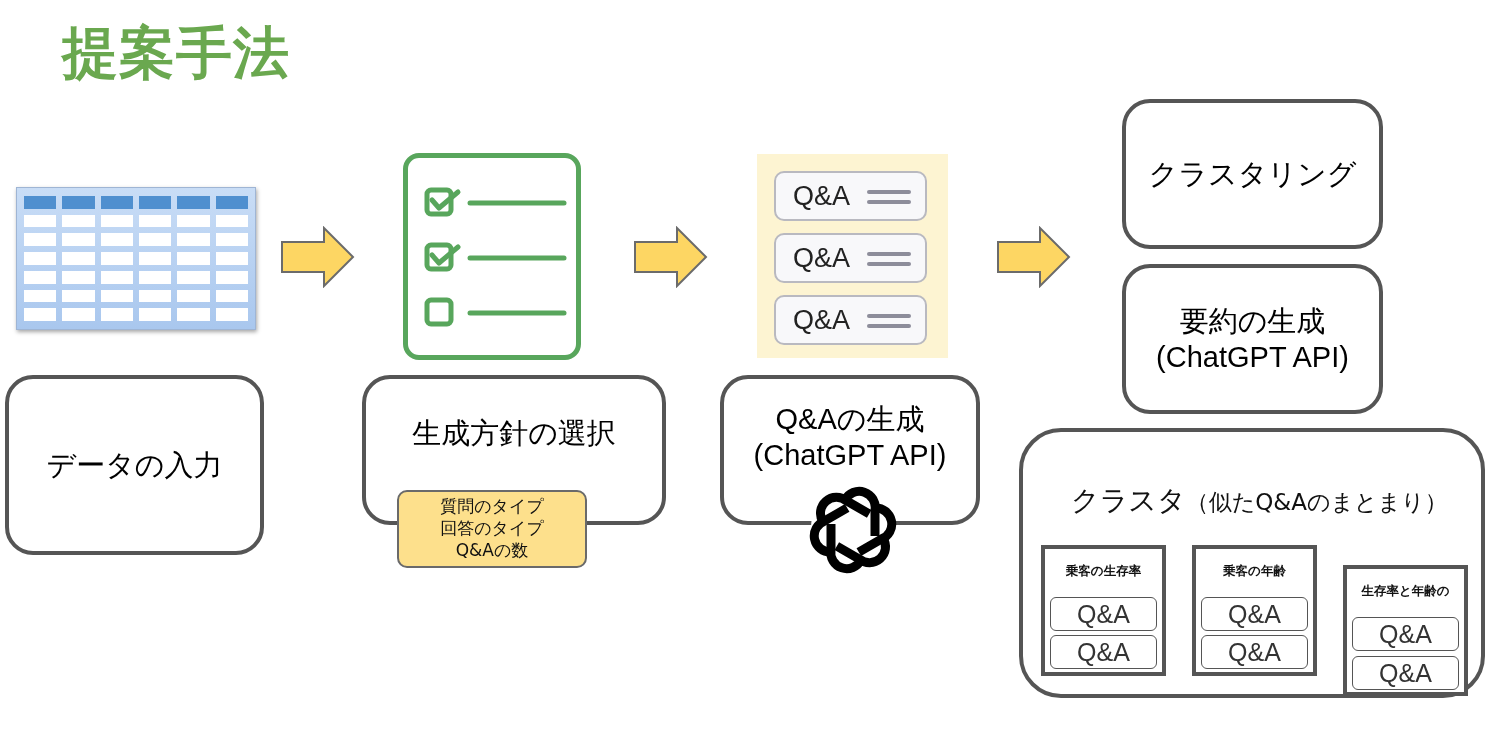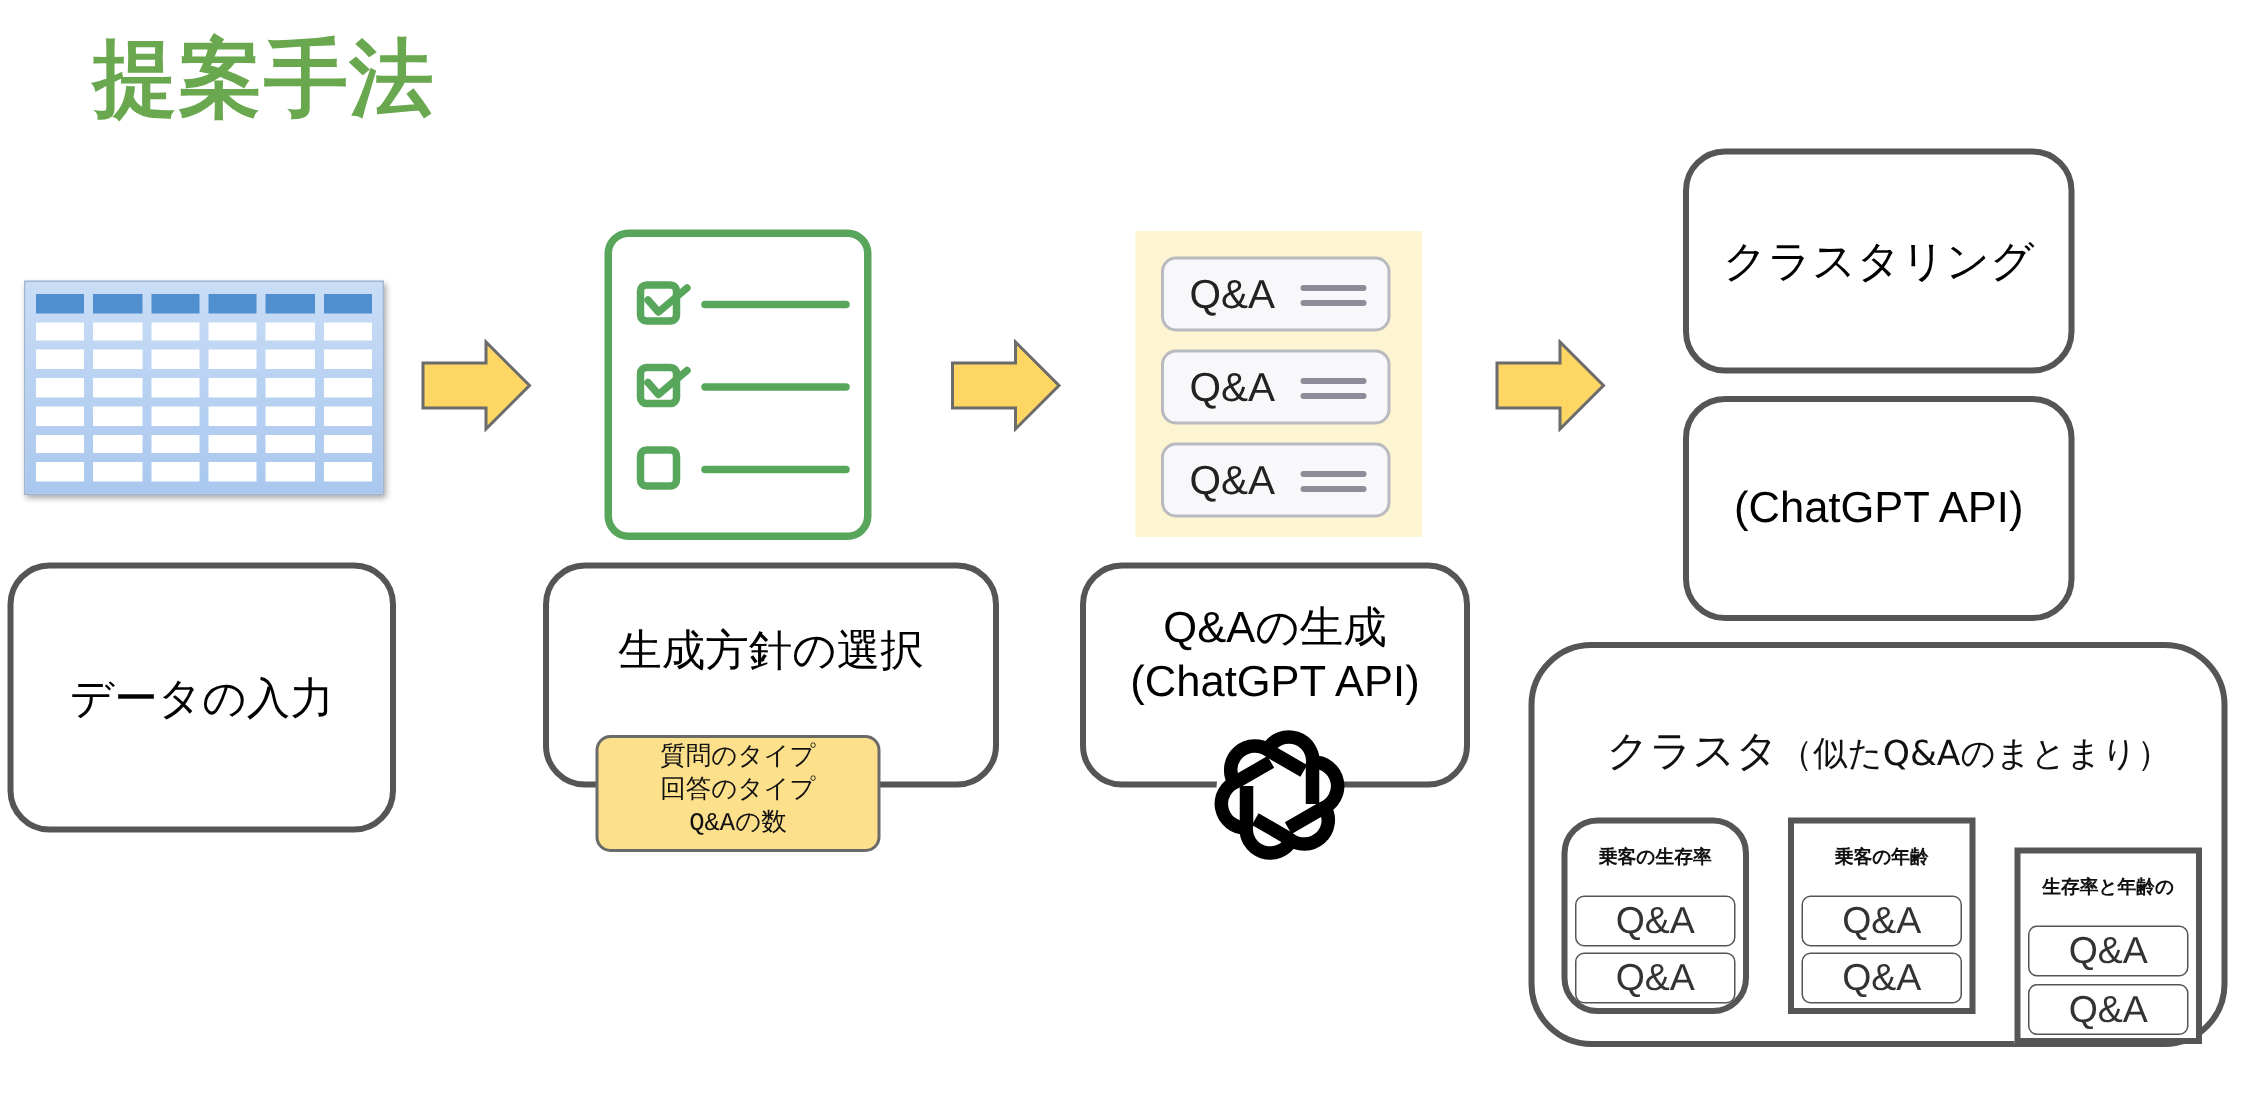--- a/index.html
+++ b/index.html
@@ -49,21 +49,21 @@
       box-sizing: border-box; display: flex; align-items: center;
       padding-left: 17px; font-family: "Liberation Sans", sans-serif;
       font-size: 27px; color: #222;
     }
     .qa-card .lines { position: absolute; right: 14px; top: 17px; width: 44px; height: 14px; }
     .qa-card .lines span { position: absolute; left: 0; width: 44px; height: 4px; background: #8d8d9a; border-radius: 2px; }
     .note {
       position: absolute; left: 397px; top: 490px; width: 190px; height: 78px;
       background: #fde08c; border: 2px solid #6a6a6a; border-radius: 10px;
       box-sizing: border-box; text-align: center;
-      font-size: 17px; line-height: 22px; padding-top: 3px; color: #111; font-family: Liberation Mono, monospace;
+      font-size: 17px; line-height: 22px; padding-top: 3px; color: #111;
     }
     .cluster-wrap {
       left: 1019px; top: 428px; width: 466px; height: 270px;
       border: 4px solid #555; border-radius: 42px; box-sizing: border-box; background: #fff;
     }
     .cluster-title {
       position: absolute; left: 48px; top: 50px; font-size: 28px; color: #111; white-space: nowrap;
     }
     .cluster-title .sub { font-size: 23px; }
     .sub-cluster {
@@ -212,29 +212,30 @@
 </svg>
 
 <svg class="arrow" style="left:996px; top:226px;" width="76" height="62" viewBox="0 0 76 62">
   <polygon points="2,16 44,16 44,2 73,31 44,60 44,46 2,46" fill="#fdd663" stroke="#6b6b6b" stroke-width="2"></polygon>
 </svg>
 
 <div class="box" style="left:1122px; top:99px; width:261px; height:150px;">
   <span>クラスタリング</span>
 </div>
 <div class="box" style="left:1122px; top:264px; width:261px; height:150px; font-family:'Liberation Sans','DejaVu Sans',sans-serif;">
+  <span>要約の生成</span>
   <span>(ChatGPT API)</span>
 </div>
 
 <div class="abs cluster-wrap">
   <div class="cluster-title">
     <span>クラスタ</span><span class="sub">（似たQ&amp;Aのまとまり）</span>
   </div>
 
-  <div class="sub-cluster" style="left:18px;border-radius:24px;">
+  <div class="sub-cluster" style="left:18px;">
     <div class="label">乗客の生存率</div>
     <div class="mini-qa" style="top:48px;">Q&amp;A</div>
     <div class="mini-qa" style="top:86px;">Q&amp;A</div>
   </div>
 
   <div class="sub-cluster" style="left:169px;padding-left:16px;">
     <div class="label">乗客の年齢</div>
     <div class="mini-qa" style="top:48px;">Q&amp;A</div>
     <div class="mini-qa" style="top:86px;">Q&amp;A</div>
   </div>

